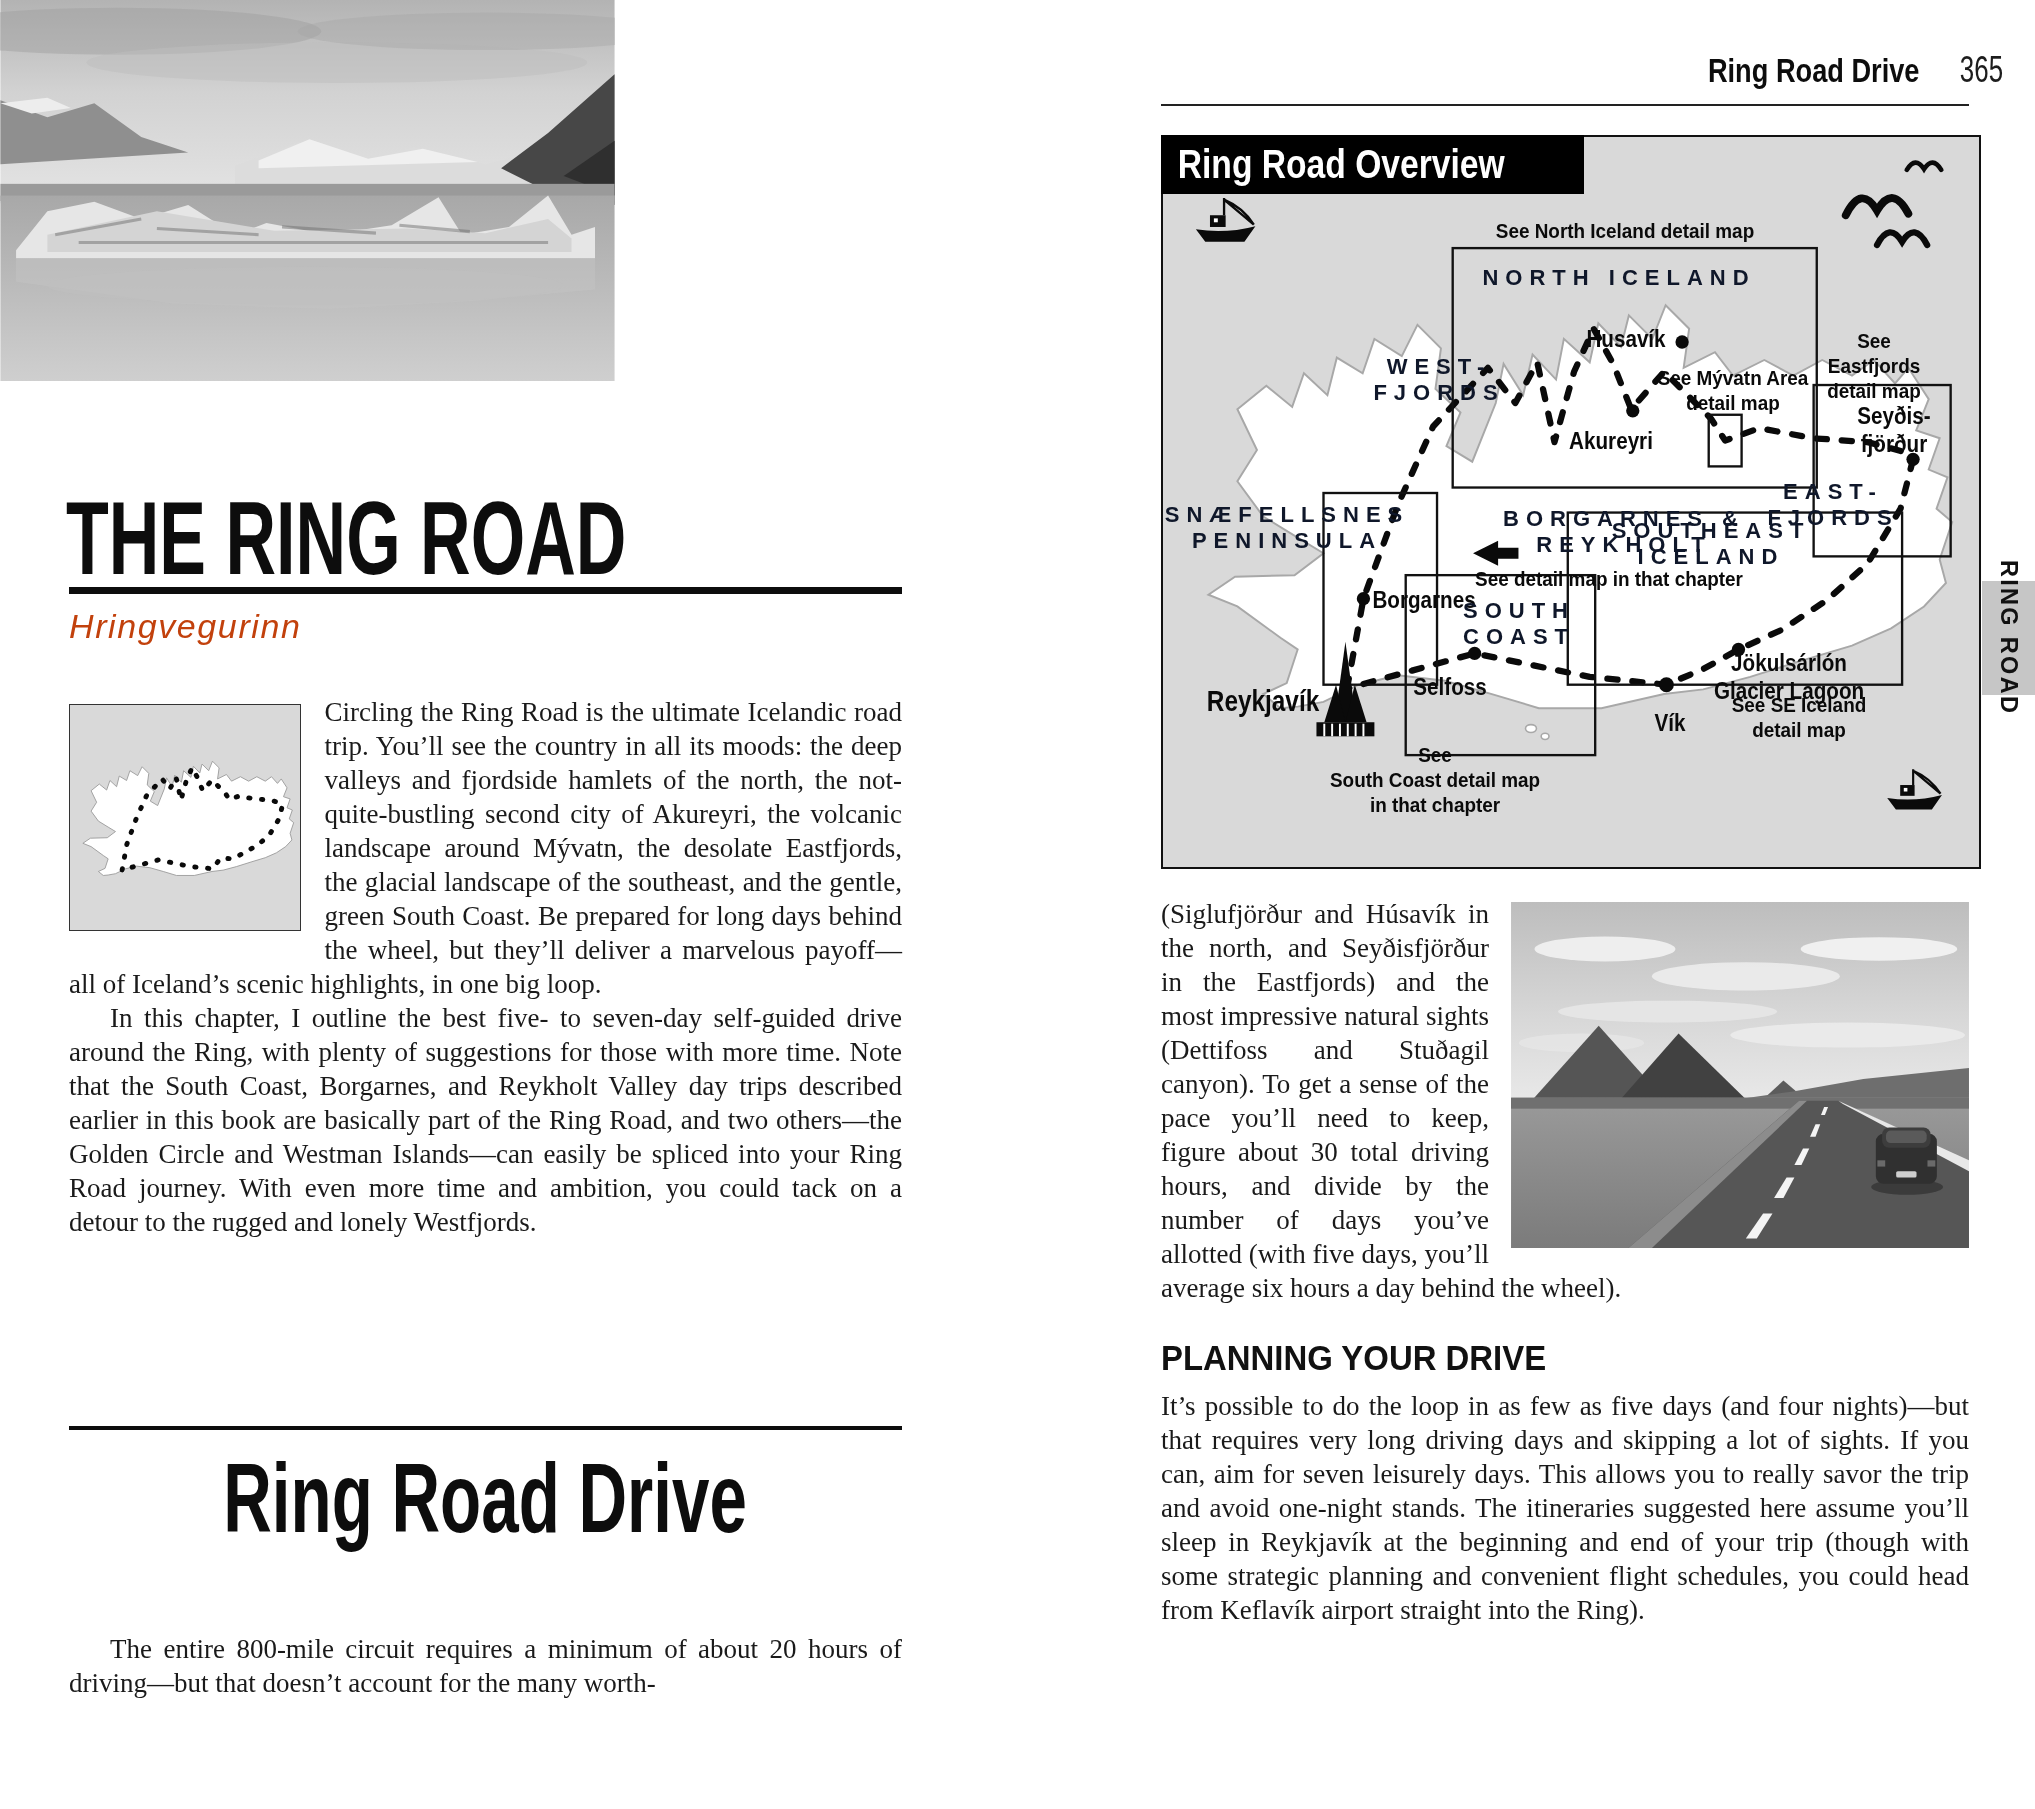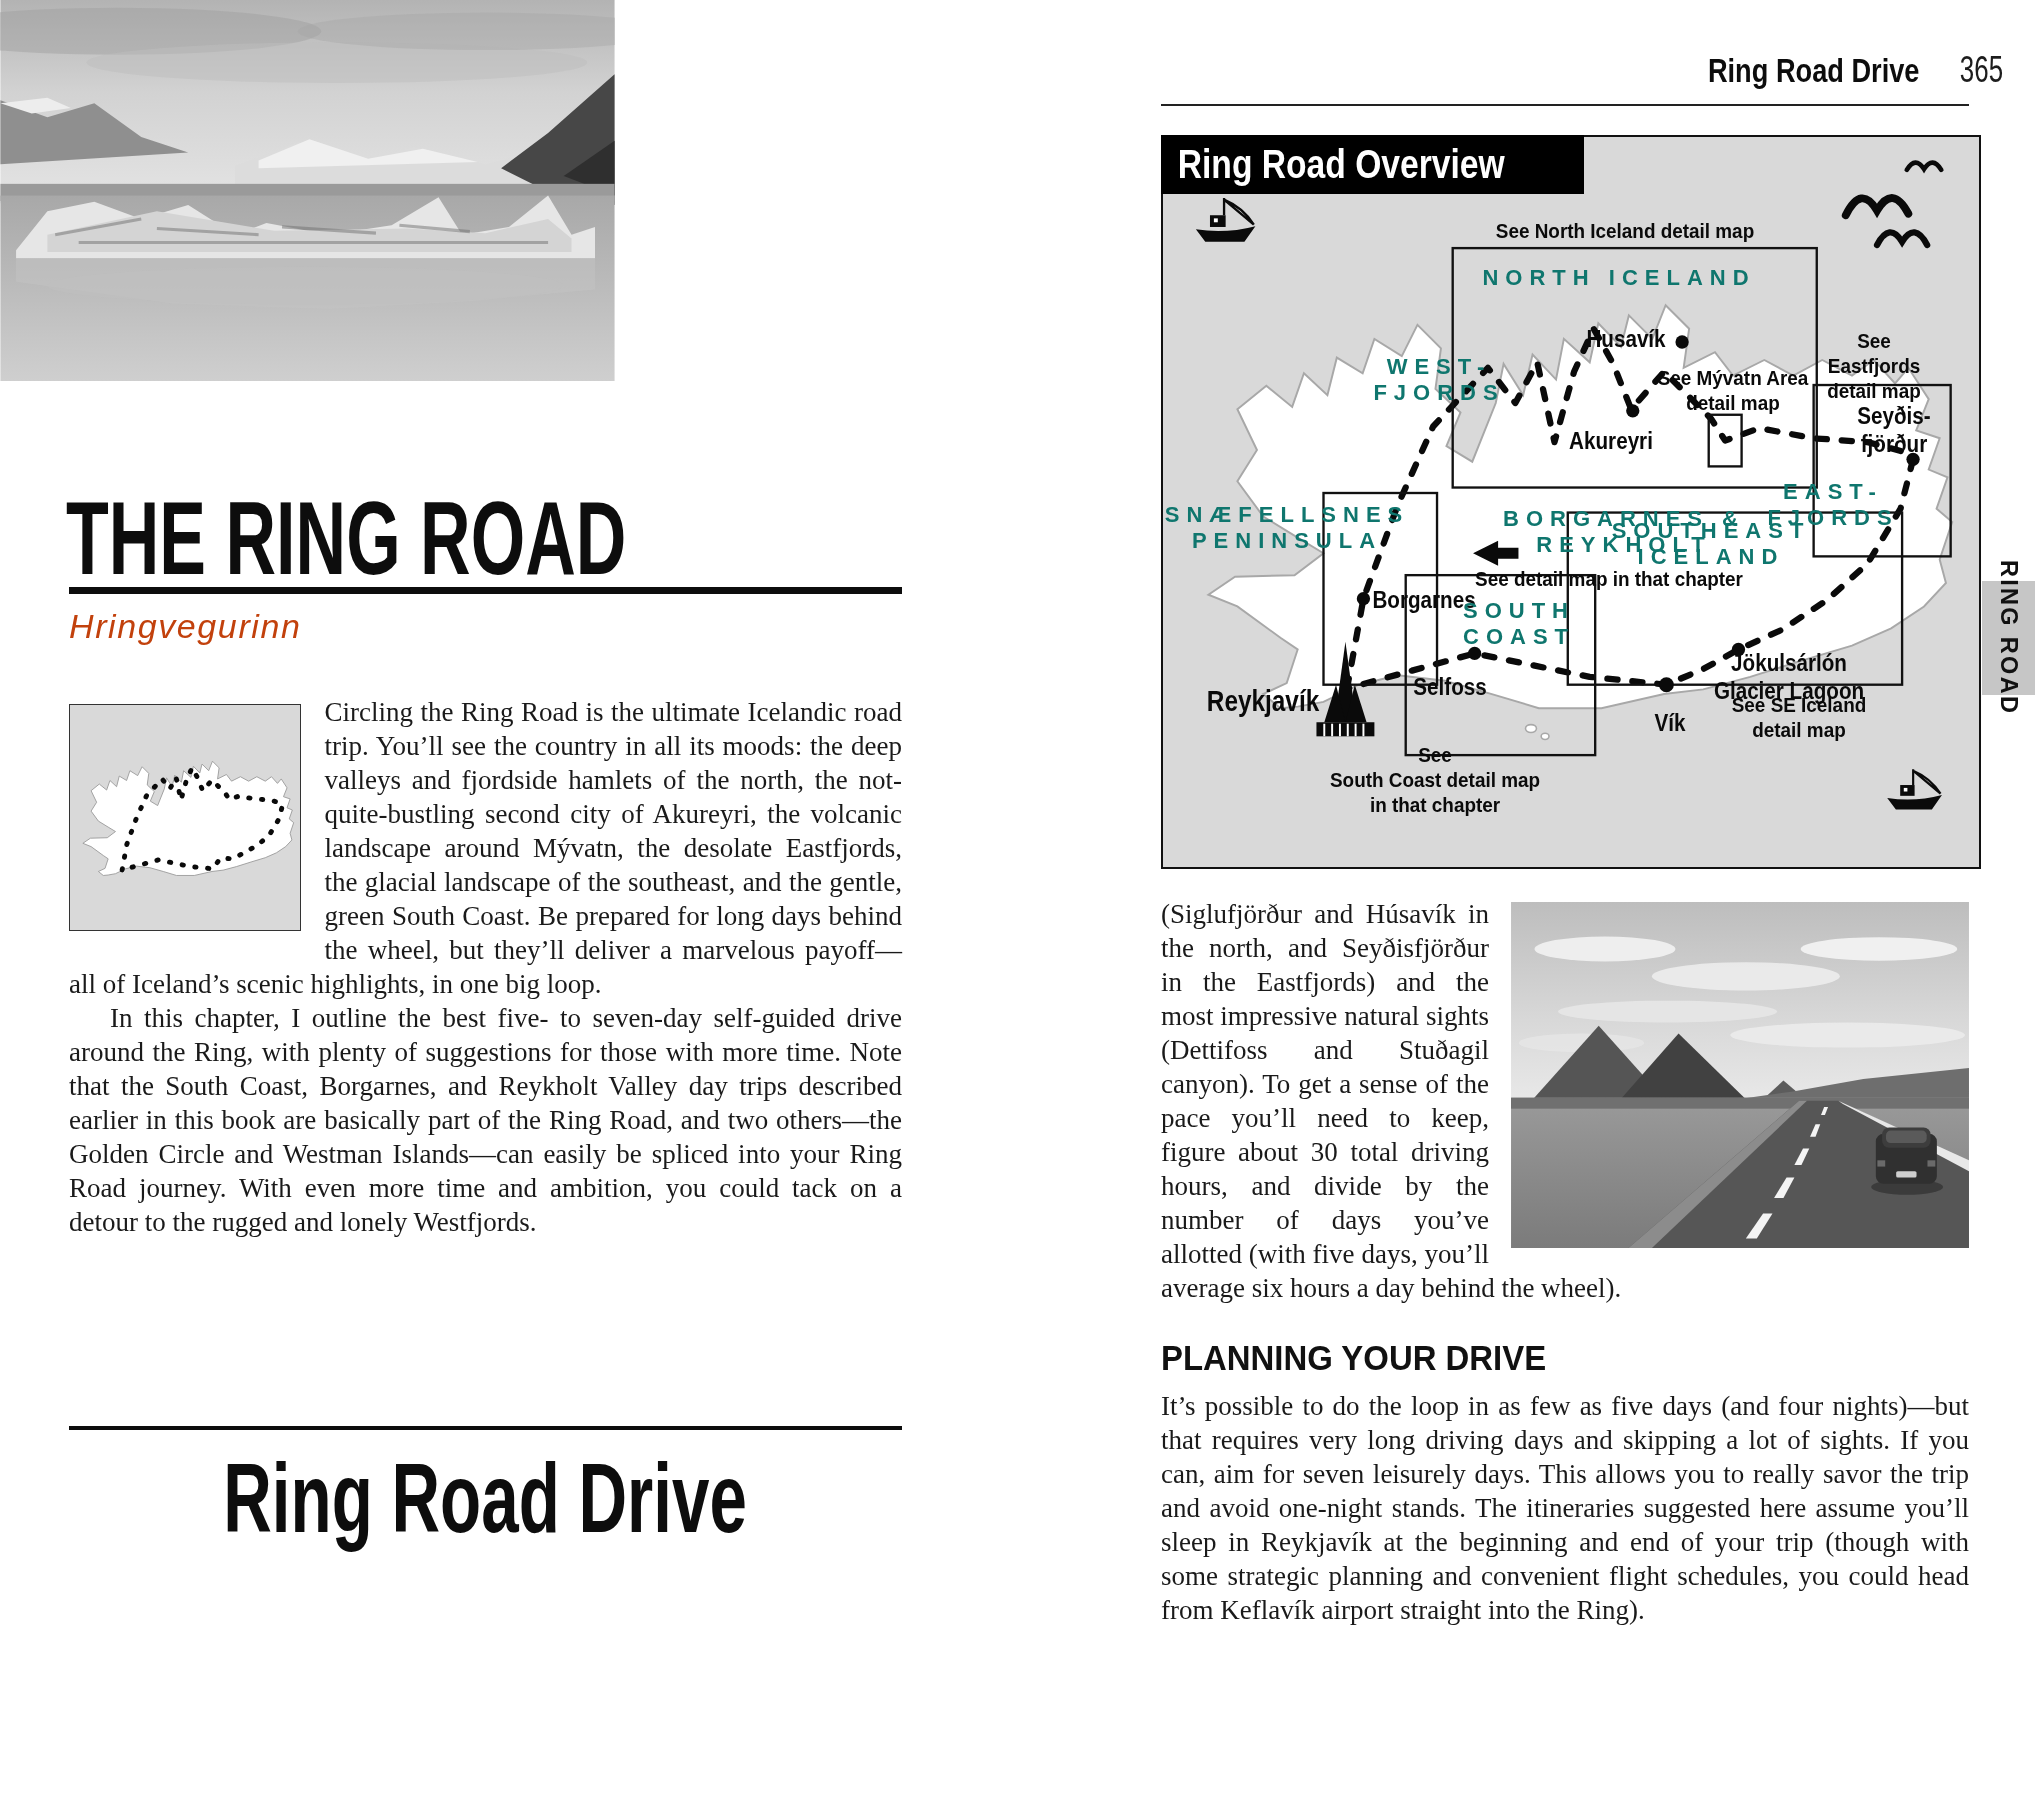--- a/index.html
+++ b/index.html
@@ -41,21 +41,21 @@
      box-sizing:content-box;background:#d9d9d9;padding-left:8px;}
   #map-banner{left:-2.3px;top:-2.3px;width:423px;height:59px;background:#000;
      display:flex;align-items:center;}
   #map-banner span{display:inline-block;font-family:"Liberation Sans",sans-serif;
      font-weight:bold;font-size:41px;color:#fff;padding-left:20.4px;
      transform:scaleX(.82);transform-origin:left center;white-space:nowrap;}
   #map svg.geo{position:absolute;left:0;top:0;width:808px;height:730px;}
   .mlbl,.mreg,.mtown{position:absolute;font-family:"Liberation Sans",sans-serif;
      white-space:pre-line;text-align:center;line-height:1.18;}
   .mlbl{font-weight:bold;font-size:21px;color:#0a0a0a;transform:translate(-50%,-50%) scaleX(.9);}
-  .mreg{font-weight:600;font-size:22px;color:#0f766e;letter-spacing:7px;
+  .mreg{font-weight:600;font-size:22px;color:#0f172a;letter-spacing:7px;
         transform:translate(-50%,-50%);}
   .mtown{font-weight:bold;font-size:24px;color:#0a0a0a;transform:translate(-50%,-50%) scaleX(.86);}
   .mcap{font-weight:bold;font-size:29px;color:#0a0a0a;position:absolute;
         font-family:"Liberation Sans",sans-serif;transform:translate(-50%,-50%) scaleX(.84);}
   
   .colR{left:1161px;width:808px;}
   #rtext{top:897px;}
   #photo2{float:right;width:458px;height:346px;margin:4.7px 0 9.4px 22px;overflow:hidden;}
   #planning-heading{font-family:"Liberation Sans",sans-serif;font-weight:bold;
      font-size:35px;color:#111;margin:36px 0 14px 0;transform:scaleX(.94);
@@ -116,20 +116,21 @@
   </div>
   <span>Circling the Ring Road is the ultimate Icelandic road trip. You’ll see the country in all its moods: the deep valleys and fjordside hamlets of the north, the not-quite-bustling second city of Akureyri, the volcanic landscape around Mývatn, the desolate Eastfjords, the glacial landscape of the southeast, and the gentle, green South Coast. Be prepared for long days behind the wheel, but they’ll deliver a marvelous payoff—all of Iceland’s scenic highlights, in one big loop.</span>
   <p class="indent">In this chapter, I outline the best five- to seven-day self-guided drive around the Ring, with plenty of suggestions for those with more time. Note that the South Coast, Borgarnes, and Reykholt Valley day trips described earlier in this book are basically part of the Ring Road, and two others—the Golden Circle and Westman Islands—can easily be spliced into your Ring Road journey. With even more time and ambition, you could tack on a detour to the rugged and lonely Westfjords.</p>
 </div>
 
 <div class="abs" id="section-rule"></div>
 <div class="abs" id="section-heading-wrap">
   <span id="section-heading">Ring Road Drive</span>
 </div>
 <div class="abs colL body-text" id="drive-text">
+  <p class="indent">The entire 800-mile circuit requires a minimum of about 20 hours of driving—but that doesn’t account for the many worth-</p>
 </div>
 
 <div class="abs" id="page-header">
   <span id="header-title">Ring Road Drive</span>
   <span id="header-num">365</span>
 </div>
 <div class="abs" id="header-rule"></div>
 
 <div class="abs" id="map">
   <svg class="geo" viewBox="0 0 1032 933" preserveAspectRatio="none">

